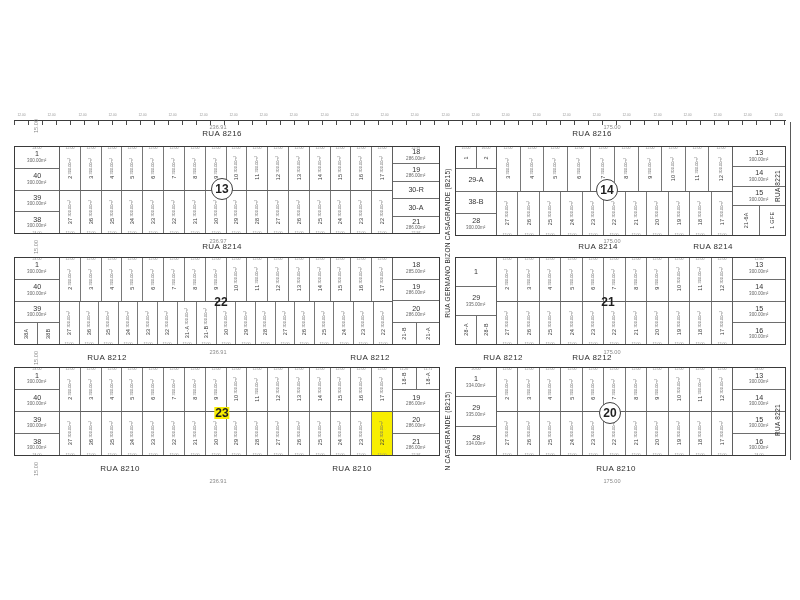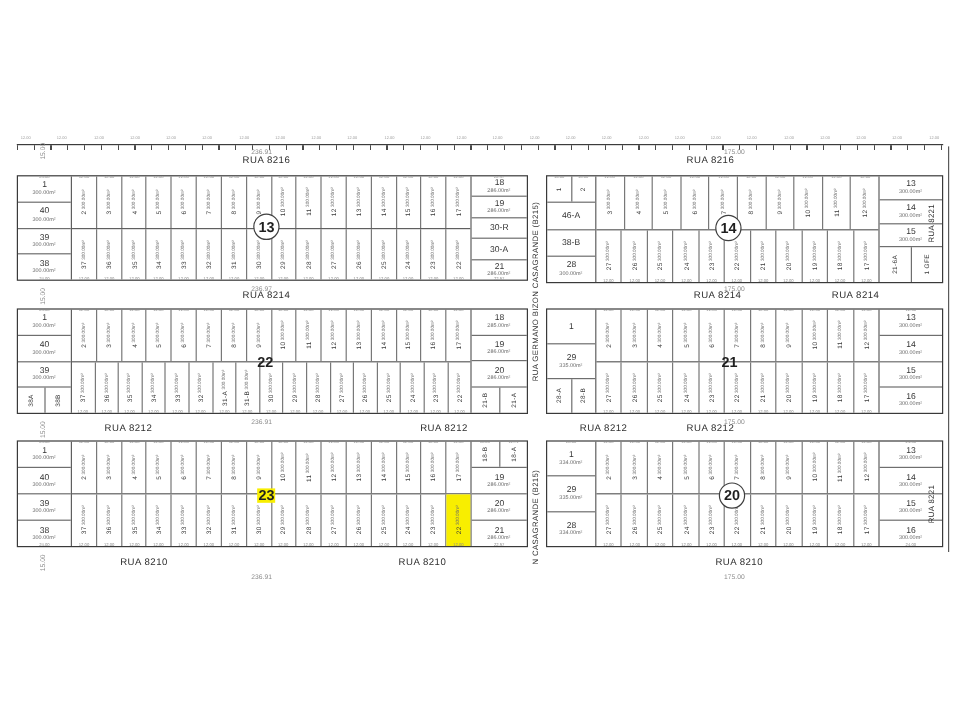--- a/index.html
+++ b/index.html
@@ -303,21 +303,21 @@
           <div class="paircell">
             <span class="dimt">15.00</span>
             <div class="vwrap"><span class="num">1</span></div>
           </div>
           <div class="paircell">
             <span class="dimt">16.00</span>
             <div class="vwrap"><span class="num">2</span></div>
           </div>
         </div>
         <div class="colcell">
-          <span class="hnum">46-A</span>
+          <span class="hnum">29-A</span>
         </div>
         <div class="colcell">
           <span class="hnum">38-B</span>
         </div>
         <div class="colcell">
           <span class="hnum">28</span>
           <span class="har">300.00m²</span>
         </div>
       </div>
       <div class="mid">

